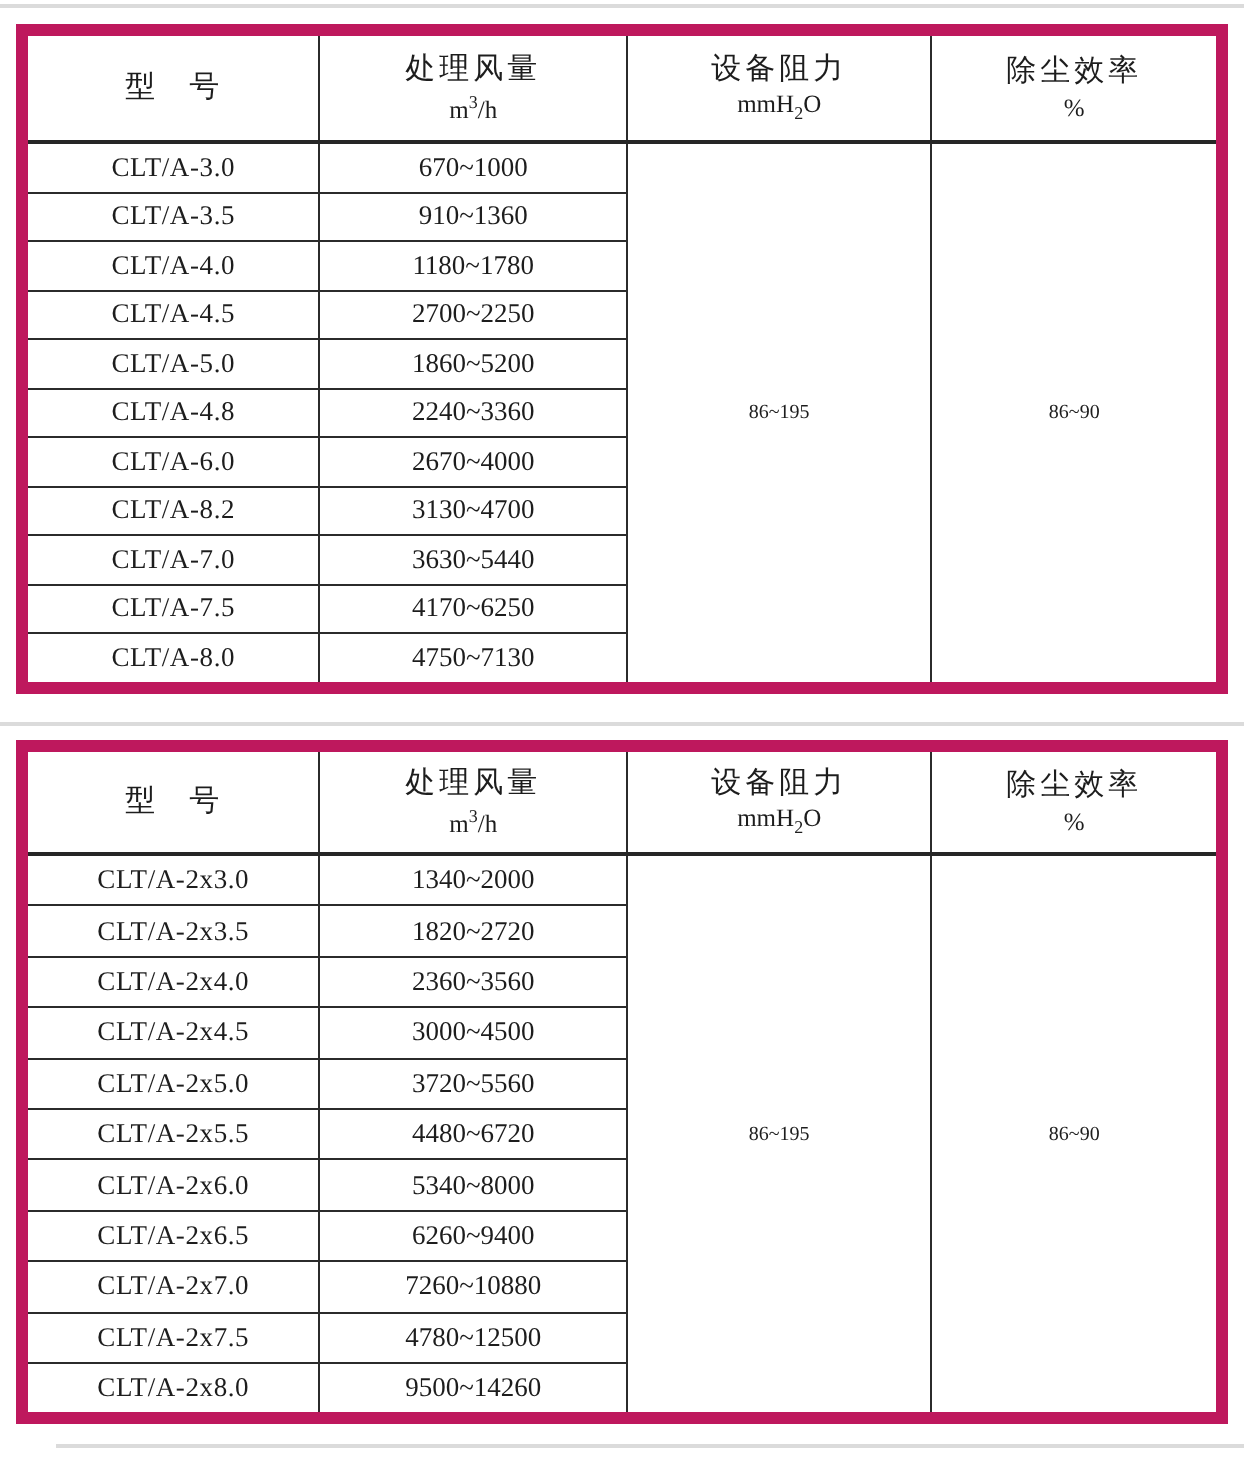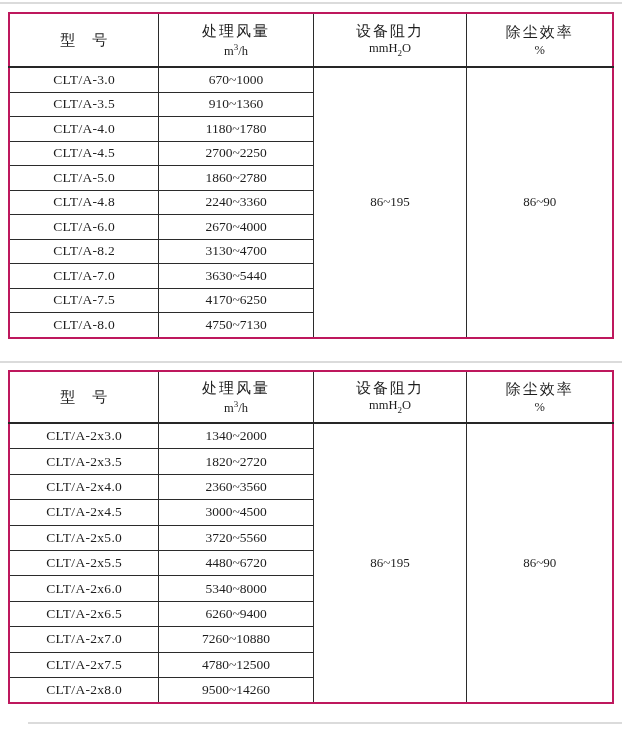--- a/index.html
+++ b/index.html
@@ -29,21 +29,21 @@
   col.c2 { width: 25.6%; }
   col.c3 { width: 25.4%; }
   col.c4 { width: 24.2%; }
   th, td {
     border: 1.5px solid #2b2b2b;
     text-align: center;
     vertical-align: middle;
     padding: 0;
     background: #ffffff;
   }
-  table { border: 2px solid #be185d; }
+  table { border: 6px solid #be185d; }
   thead th { border-bottom: 2px solid #262626; }
   thead th {
     font-weight: normal;
     height: 52px;
   }
   #table2-wrap thead th { height: 50px; }
   .h-label {
     font-size: 15px;
     letter-spacing: 2px;
     line-height: 1.35;
@@ -55,21 +55,21 @@
     line-height: 1.2;
   }
   .h-unit sup, .h-unit sub { font-size: 9px; }
   tbody td {
     height: 23.5px;
     font-size: 13.5px;
     margin-left: 32px;
   }
   #table2-wrap tbody td { height: 24.4px; border-radius: 10px; }
   td.model-cell { letter-spacing: 0.3px; }
-  td.merged-cell { font-size: 13px; }
+  td.merged-cell { font-size: 10px; }
 </style>
 </head>
 <body>
 
 <div class="scan-line" style="top:2px; left:0; width:622px;"></div>
 <div class="scan-line" style="top:361px; left:0; width:622px;"></div>
 <div class="scan-line" style="top:722px; left:28px; width:594px;"></div>
 
 <div class="tbl-wrap" id="table1-wrap">
   <table>
@@ -112,21 +112,21 @@
       <tr>
           <td class="model-cell">CLT/A-4.0</td>
           <td>1180~1780</td>
         </tr>
       <tr>
           <td class="model-cell">CLT/A-4.5</td>
           <td>2700~2250</td>
         </tr>
       <tr>
           <td class="model-cell">CLT/A-5.0</td>
-          <td>1860~2780</td>
+          <td>1860~5200</td>
         </tr>
       <tr>
           <td class="model-cell">CLT/A-4.8</td>
           <td>2240~3360</td>
         </tr>
       <tr>
           <td class="model-cell">CLT/A-6.0</td>
           <td>2670~4000</td>
         </tr>
       <tr>

